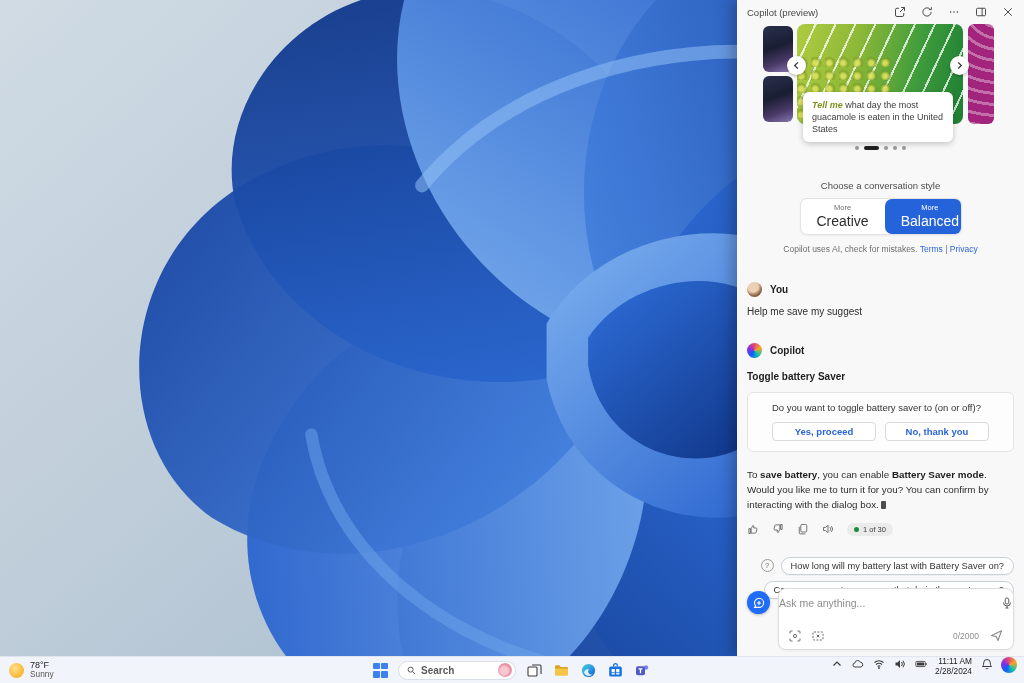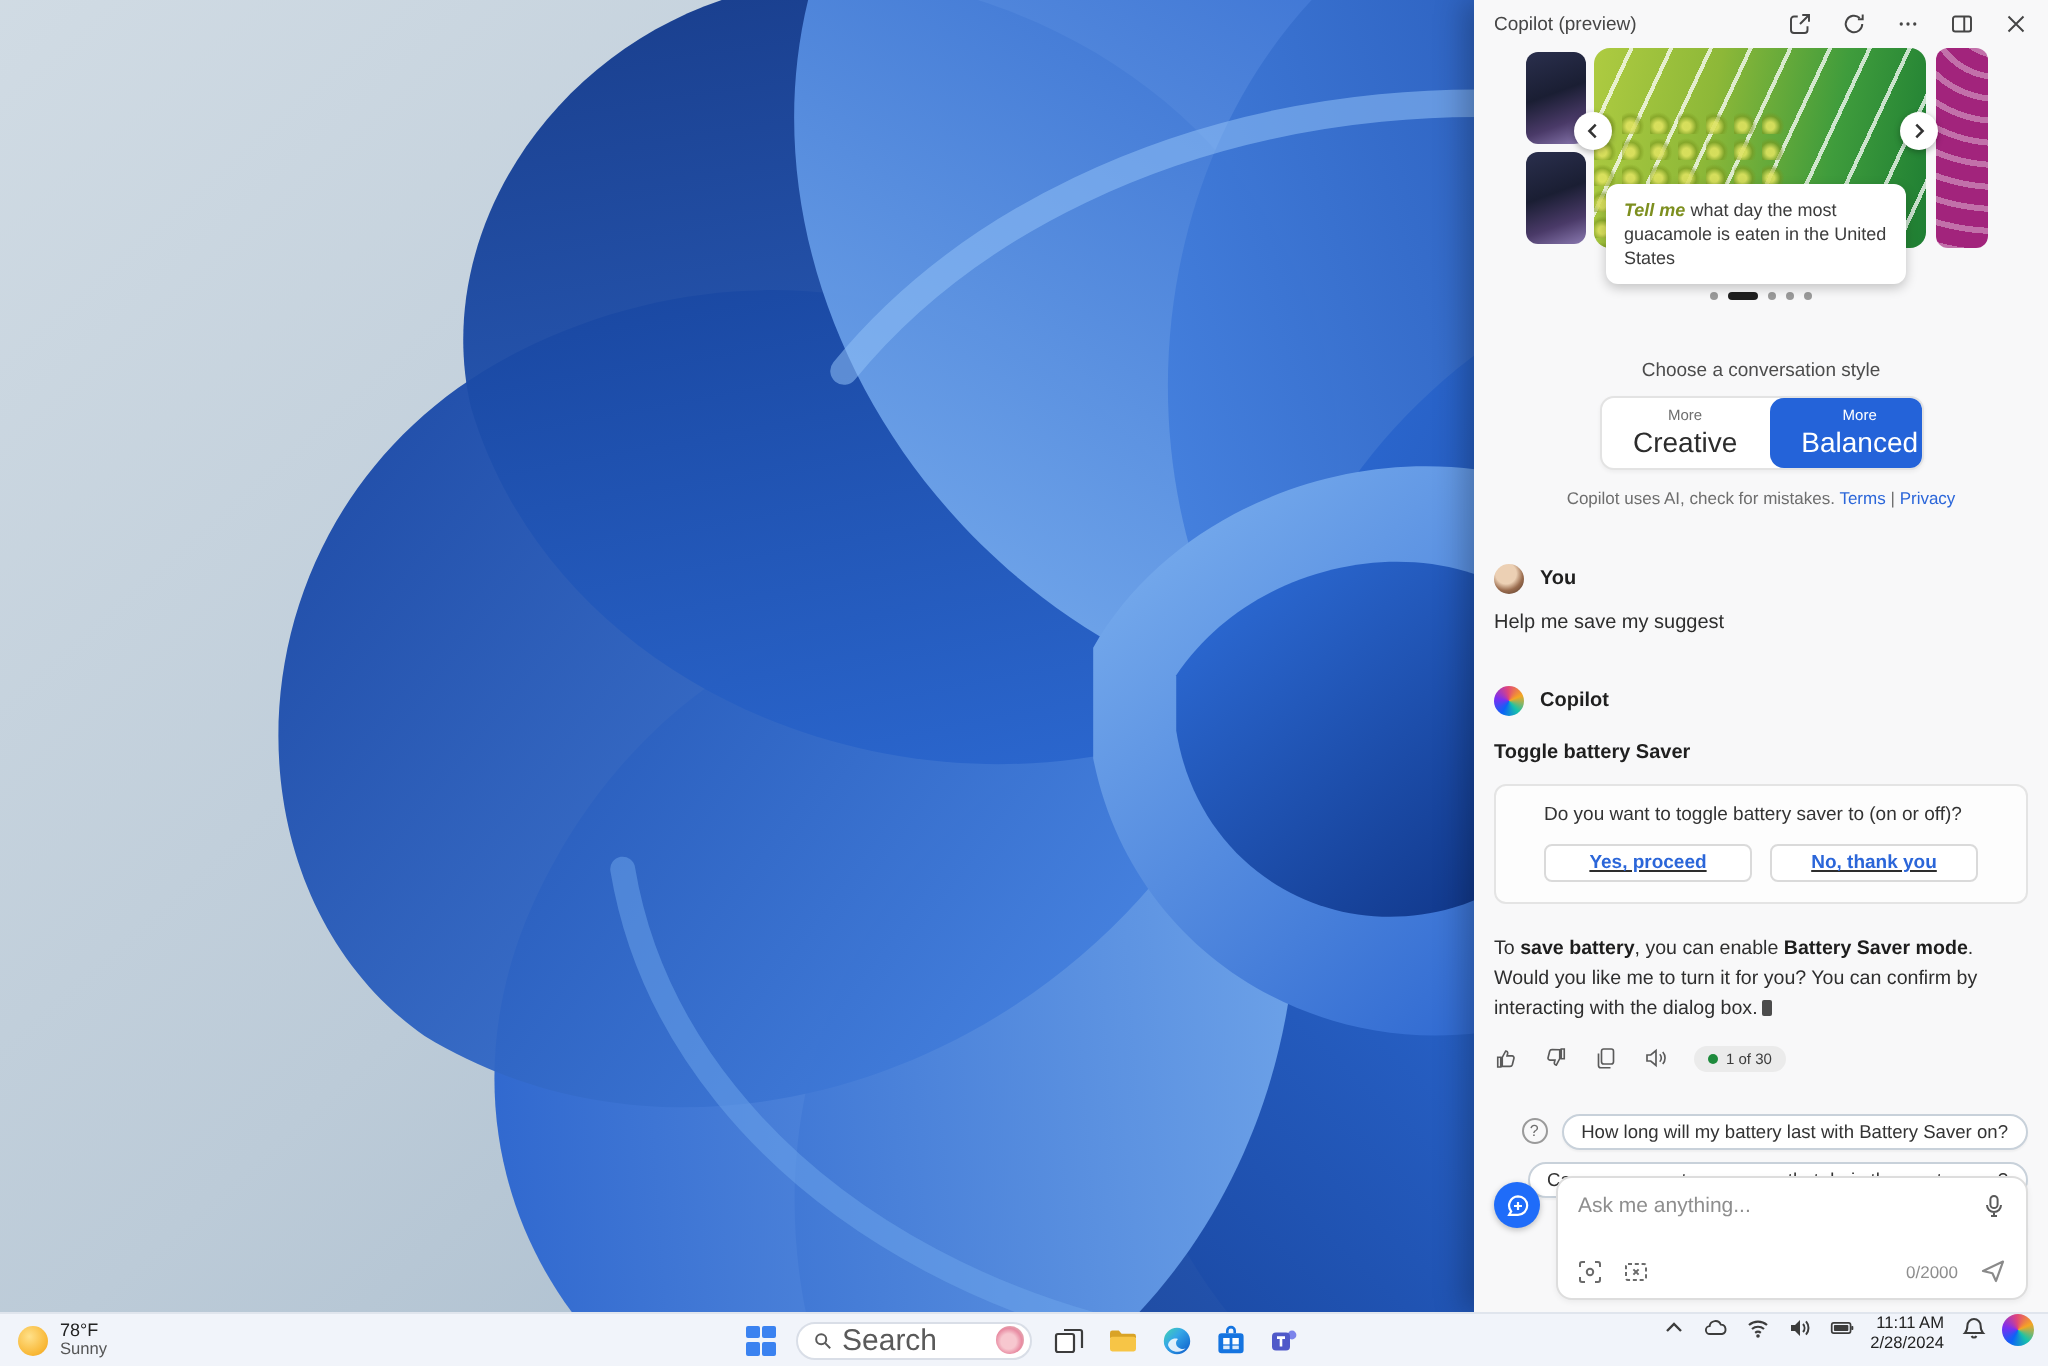--- a/index.html
+++ b/index.html
@@ -67,21 +67,21 @@
   .avatar { width:15px; height:15px; border-radius:50%;
             background:radial-gradient(circle at 40% 32%, #ecd0b4 0 38%, #9a6c4e 62%, #4b3226 100%); }
   .cp-logo { width:15px; height:15px; border-radius:50%;
              background:conic-gradient(from 210deg, #0b63f6, #7b2ff2, #e0457b, #f5a623, #19c3a8, #0b63f6); }
   .who { font-weight:bold; font-size:10px; color:#1f1f1f; }
   .user-msg { margin-top:9px; font-size:10px; color:#2e2e2e; }
   .assistant-block { margin-top:26px; }
   .cp-heading { margin-top:13px; font-weight:bold; font-size:10px; color:#1f1f1f; }
   .dialog-card { margin-top:10px; background:#fdfdfd; border:1px solid #e4e4e4; border-radius:6px; padding:9px 24px 10px; }
   .dialog-q { font-size:9.5px; color:#333; }
-  .dialog-btns { display:flex; gap:9px; margin-top:9px;text-decoration:underline; }
+  .dialog-btns { display:flex; gap:9px; margin-top:9px; }
   .dialog-btn { flex:1; background:#fff; border:1px solid #dadada; border-radius:4px; text-align:center;
                 padding:3px 0; font-size:9.5px; font-weight:bold; color:var(--link); cursor:pointer; }
   .answer { margin-top:15px; font-size:9.8px; line-height:1.55; color:#2e2e2e; }
   .answer b { color:#1d1d1d; }
   .cursor-block { display:inline-block; width:5px; height:8px; background:#4c4c4c; border-radius:1px; vertical-align:-1px; margin-left:2px; }
   .feedback { display:flex; align-items:center; gap:13px; margin-top:10px; }
   .fb-icon { width:12px; height:12px; cursor:pointer; display:inline-flex; }
   .fb-icon svg { width:12px; height:12px; }
   .page-pill { display:flex; align-items:center; gap:4px; background:#ebebeb; border-radius:9px; padding:2px 7px; font-size:7.5px; color:#3c3c3c;justify-content:flex-end; }
   .page-dot { width:5px; height:5px; border-radius:50%; background:var(--indicator-green); }
@@ -91,21 +91,21 @@
             display:flex; align-items:center; justify-content:center; }
   .chip { background:#fff; border:1px solid #c8d1da; border-radius:10px; padding:3px 9px; font-size:9.3px; color:#333;
           cursor:pointer; box-shadow:0 1px 1px rgba(0,0,0,.04); white-space:nowrap; }
 
   
   .cp-input { position:absolute; left:10px; right:10px; bottom:6px; height:62px; }
   .new-topic { position:absolute; left:0; top:3px; width:23px; height:23px; border-radius:50%; background:#1f6cf9;
                display:flex; align-items:center; justify-content:center; cursor:pointer; box-shadow:0 1px 3px rgba(0,0,0,.25); }
   .new-topic svg { width:12px; height:12px; }
   .input-card { position:absolute; left:31px; right:0; top:0; bottom:0; background:#fff; border:1px solid #ddd;
-                border-radius:8px; padding:8px 10px; box-shadow:0 1px 3px rgba(0,0,0,.06); }
+                border-radius:8px; padding:8px 0; box-shadow:0 1px 3px rgba(0,0,0,.06); }
   .input-row { display:flex; align-items:center; }
   .ask-input { flex:1; border:none; outline:none; font-size:10.5px; color:#333; font-family:"Liberation Sans",sans-serif; background:transparent; }
   .ask-input::placeholder { color:#8e8e8e; }
   .mic { width:12px; height:12px; cursor:pointer; }
   .input-bottom { position:absolute; left:10px; right:10px; bottom:7px; display:flex; align-items:center; gap:11px; }
   .in-icon { width:12px; height:12px; display:inline-flex; cursor:pointer; }
   .in-icon svg, .mic svg { width:12px; height:12px; }
   .counter { margin-left:auto; font-size:8.5px; color:#8e8e8e; }
   .send { width:13px; height:13px; cursor:pointer; display:inline-flex; }
   .send svg { width:13px; height:13px; }
@@ -115,21 +115,21 @@
   .tb-weather { position:absolute; left:9px; top:0; bottom:0; display:flex; align-items:center; gap:6px; cursor:pointer; }
   .sun { width:15px; height:15px; border-radius:50%; background:radial-gradient(circle at 38% 35%, #ffe18a, #f8b633 70%, #e89a1f); }
   .wx-temp { font-size:9px; color:#222; line-height:1.15; }
   .wx-cond { font-size:8.3px; color:#555; line-height:1.15; }
   .tb-center { position:absolute; left:50%; transform:translateX(-50%); top:0; bottom:0; display:flex; align-items:center; gap:10px; }
   .start { width:15px; height:15px; display:grid; grid-template-columns:1fr 1fr; gap:1.5px; cursor:pointer; }
   .start span { background:#3b82f0; border-radius:1px; }
   .search-pill { width:118px; height:19px; background:#fff; border:1px solid #d9dee7; border-radius:10px;
                  display:flex; align-items:center; gap:5px; padding:0 3px 0 8px; cursor:pointer; }
   .search-pill svg { width:9px; height:9px; }
-  .search-text { font-size:15px; color:#5a5a5a; flex:1; }
+  .search-text { font-size:10px; color:#5a5a5a; flex:1;font-weight:bold; }
   .search-img { width:14px; height:14px; border-radius:50%;
                 background:radial-gradient(circle at 45% 55%, #f7c7cf 0 35%, #e88ba2 60%, #d6dfc9 100%); }
   .tb-app { width:17px; height:17px; display:inline-flex; align-items:center; justify-content:center; cursor:pointer; }
   .tb-app svg { width:17px; height:17px; }
   .tb-tray { position:absolute; right:7px; top:0; bottom:0; display:flex; align-items:flex-start; gap:8px; }
   .tr-icon { width:13px; height:13px; display:inline-flex; align-items:center; justify-content:center; cursor:pointer; }
   .tr-icon svg { width:12px; height:12px; }
   .clock { text-align:right; font-size:8.3px; color:#222; line-height:1.2; cursor:pointer; }
   .cp-tray { width:16px; height:16px; border-radius:50%;
              background:conic-gradient(from 210deg, #0b63f6, #7b2ff2, #e0457b, #f5a623, #19c3a8, #0b63f6); cursor:pointer; }

